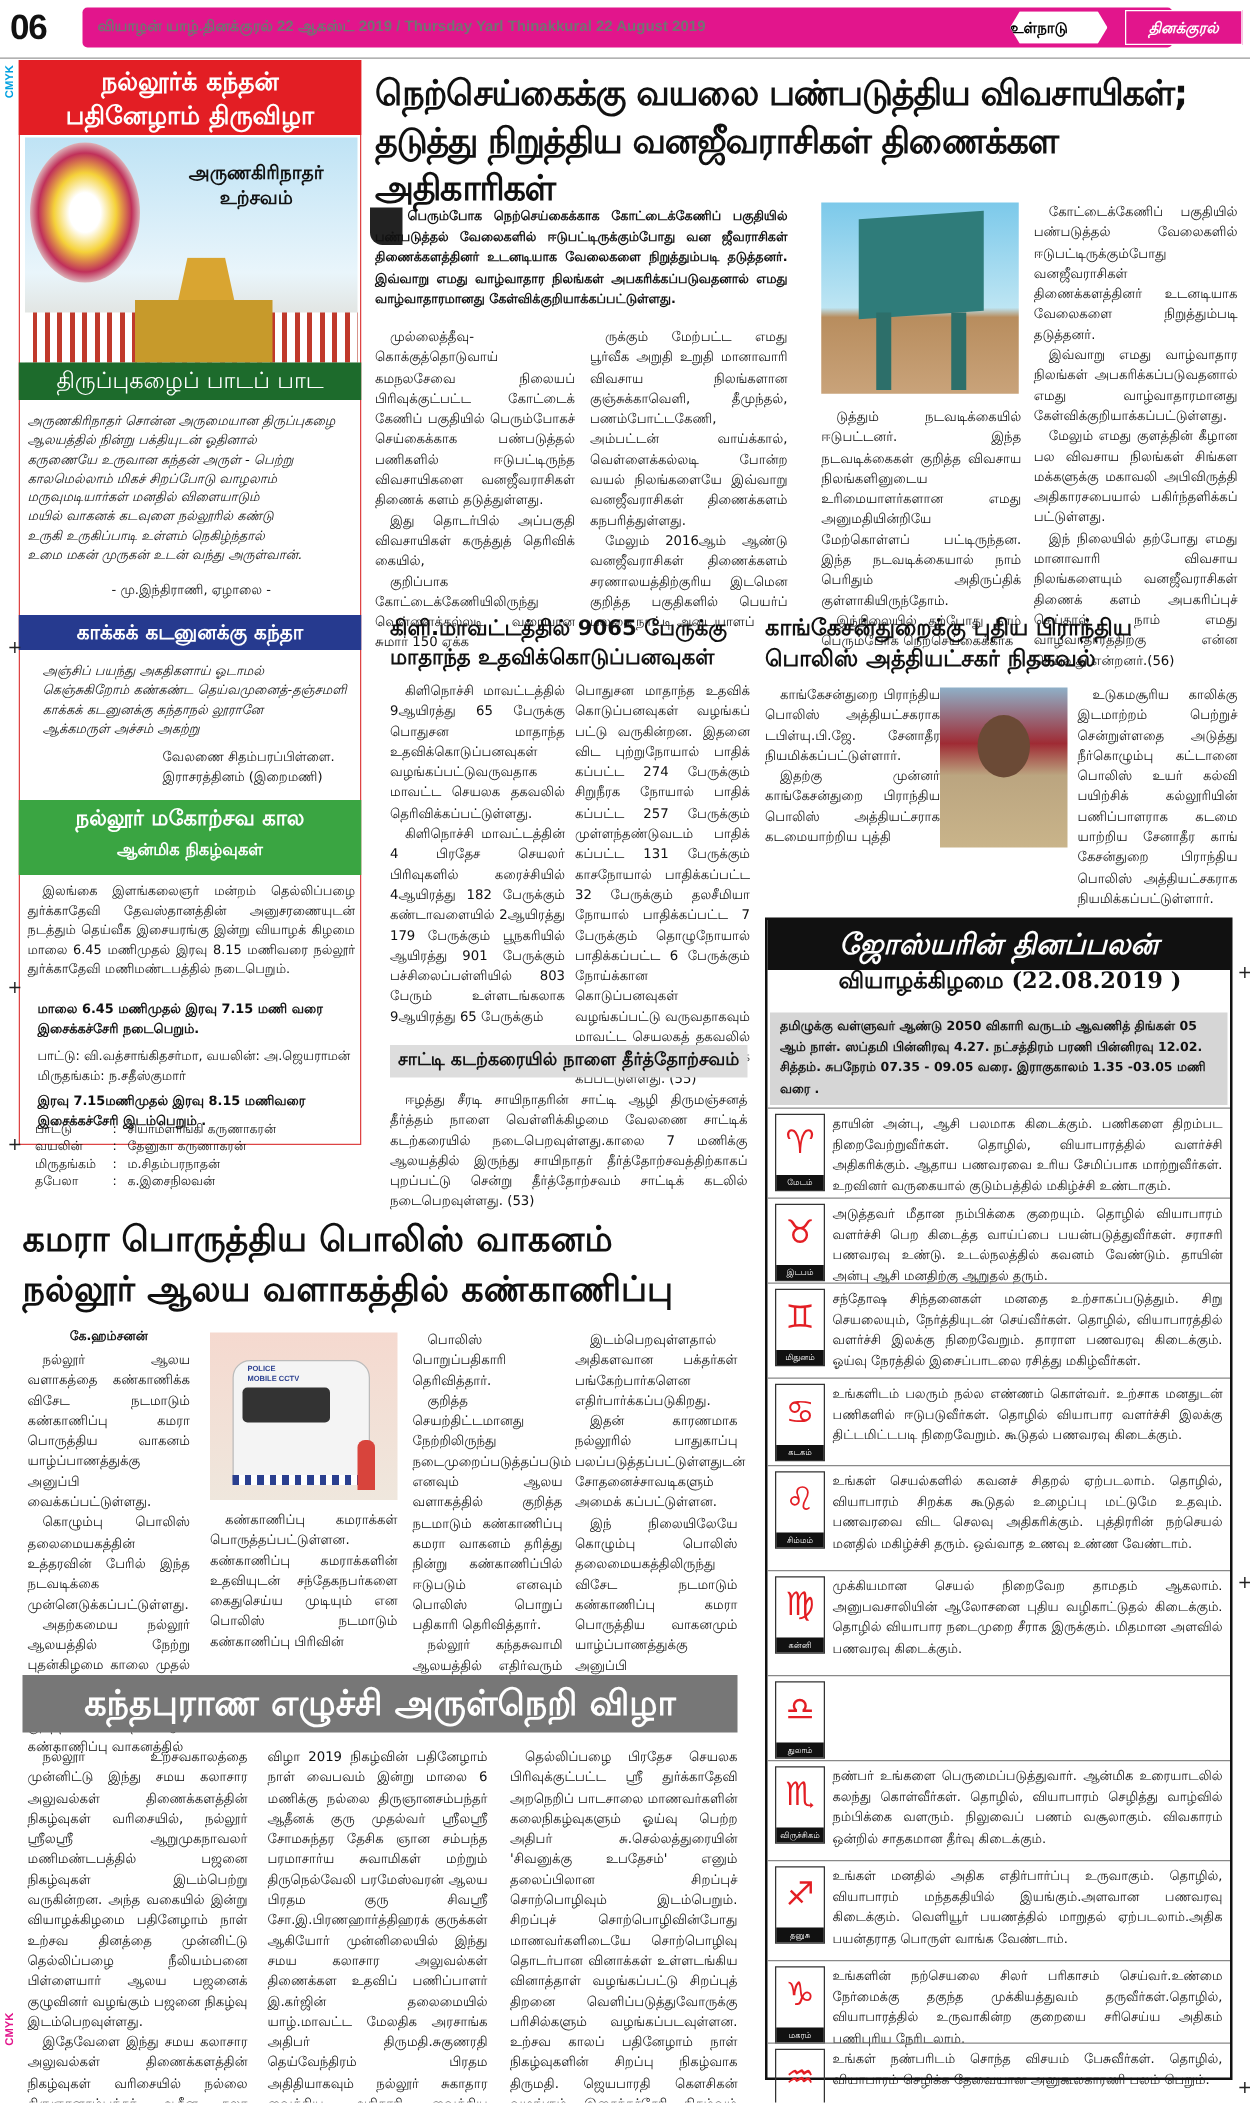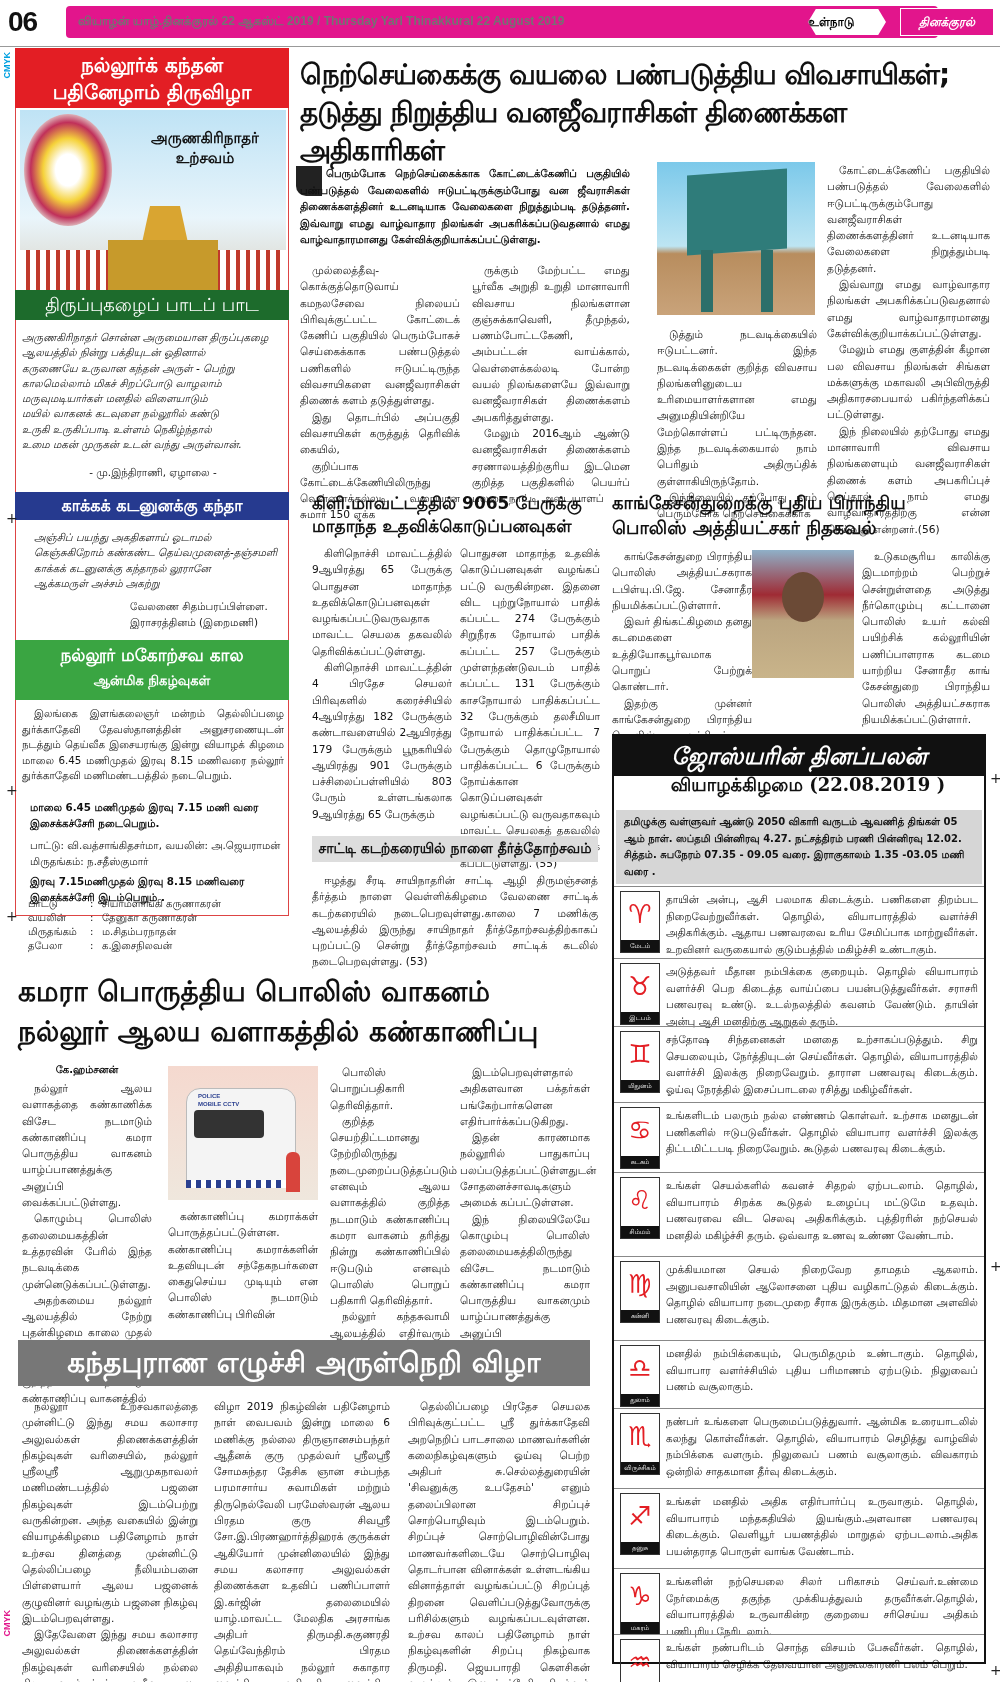--- a/index.html
+++ b/index.html
@@ -124,21 +124,21 @@
   <div>தடுத்து நிறுத்திய வனஜீவராசிகள் திணைக்கள அதிகாரிகள்</div>
 </div>
 <div class="abs dropcap"></div>
 <div class="abs" style="left:300px;top:166px;width:330px;font:bold 10.2px 'DejaVu Sans',sans-serif;line-height:16.5px;text-indent:26px;text-align:justify">பெரும்போக நெற்செய்கைக்காக கோட்டைக்கேணிப் பகுதியில் பண்படுத்தல் வேலைகளில் ஈடுபட்டிருக்கும்போது வன ஜீவராசிகள் திணைக்களத்தினர் உடனடியாக வேலைகளை நிறுத்தும்படி தடுத்தனர். இவ்வாறு எமது வாழ்வாதார நிலங்கள் அபகரிக்கப்படுவதனால் எமது வாழ்வாதாரமானது கேள்விக்குறியாக்கப்பட்டுள்ளது.</div>
 <div class="abs txt" style="left:300px;top:262px;width:160px">
   <p>முல்லைத்தீவு-கொக்குத்தொடுவாய் கமநலசேவை நிலையப் பிரிவுக்குட்பட்ட கோட்டைக் கேணிப் பகுதியில் பெரும்போகச் செய்கைக்காக பண்படுத்தல் பணிகளில் ஈடுபட்டிருந்த விவசாயிகளை வனஜீவராசிகள் திணைக் களம் தடுத்துள்ளது.</p>
     <p>இது தொடர்பில் அப்பகுதி விவசாயிகள் கருத்துத் தெரிவிக் கையில்,</p>
     <p>குறிப்பாக கோட்டைக்கேணியிலிருந்து வெள்ளைக்கல்லடி வரையான சுமார் 150 ஏக்க</p>
 </div>
 <div class="abs txt" style="left:472px;top:262px;width:158px">
-  <p>ருக்கும் மேற்பட்ட எமது பூர்வீக அறுதி உறுதி மானாவாரி விவசாய நிலங்களான குஞ்சுக்காவெளி, தீமுந்தல், பணம்போட்டகேணி, அம்பட்டன் வாய்க்கால், வெள்ளைக்கல்லடி போன்ற வயல் நிலங்களையே இவ்வாறு வனஜீவராசிகள் திணைக்களம் அபகரித்துள்ளது.</p>
+  <p>ருக்கும் மேற்பட்ட எமது பூர்வீக அறுதி உறுதி மானாவாரி விவசாய நிலங்களான குஞ்சுக்காவெளி, தீமுந்தல், பணம்போட்டகேணி, அம்பட்டன் வாய்க்கால், வெள்ளைக்கல்லடி போன்ற வயல் நிலங்களையே இவ்வாறு வனஜீவராசிகள் திணைக்களம் கநபரித்துள்ளது.</p>
     <p>மேலும் 2016ஆம் ஆண்டு வனஜீவராசிகள் திணைக்களம் சரணாலயத்திற்குரிய இடமென குறித்த பகுதிகளில் பெயர்ப் பலகை நாட்டி அடையாளப்</p>
 </div>
 <div class="abs pic" style="left:657px;top:162px;width:158px;height:153px;background:linear-gradient(#7cc9ea 0,#bde5f3 55%,#b88d5e 60%,#c9a37a 100%)">
   <div class="abs" style="left:30px;top:10px;width:100px;height:80px;background:#2f7c7a;transform:skewY(-4deg)"></div>
   <div class="abs" style="left:44px;top:88px;width:12px;height:62px;background:#2d6f6a"></div>
   <div class="abs" style="left:104px;top:88px;width:12px;height:62px;background:#2d6f6a"></div>
 </div>
 <div class="abs txt" style="left:657px;top:326px;width:160px">
   <p>டுத்தும் நடவடிக்கையில் ஈடுபட்டனர். இந்த நடவடிக்கைகள் குறித்த விவசாய நிலங்களினுடைய உரிமையாளர்களான எமது அனுமதியின்றியே மேற்கொள்ளப் பட்டிருந்தன. இந்த நடவடிக்கையால் நாம் பெரிதும் அதிருப்திக் குள்ளாகியிருந்தோம்.</p>
     <p>இந்நிலையில் தற்போது நாம் பெரும்போக நெற்செய்கைக்காக</p>
@@ -164,21 +164,20 @@
 
 <div class="abs grayband" style="left:312px;top:836px;width:286px;height:26px">சாட்டி கடற்கரையில் நாளை தீர்த்தோற்சவம்</div>
 <div class="abs txt" style="left:312px;top:872px;width:286px">ஈழத்து சீரடி சாயிநாதரின் சாட்டி ஆழி திருமஞ்சனத் தீர்த்தம் நாளை வெள்ளிக்கிழமை வேலணை சாட்டிக் கடற்கரையில் நடைபெறவுள்ளது.காலை 7 மணிக்கு ஆலயத்தில் இருந்து சாயிநாதர் தீர்த்தோற்சவத்திற்காகப் புறப்பட்டு சென்று தீர்த்தோற்சவம் சாட்டிக் கடலில் நடைபெறவுள்ளது. (53)</div>
 
 <div class="abs h2" style="left:612px;top:490px;width:378px;font-size:18px;line-height:25px">
   <div>காங்கேசன்துறைக்கு புதிய பிராந்திய</div>
   <div>பொலிஸ் அத்தியட்சகர் நிதகவல்</div>
 </div>
 <div class="abs txt" style="left:612px;top:548px;width:140px">
   <p>காங்கேசன்துறை பிராந்திய பொலிஸ் அத்தியட்சகராக டபிள்யு.பி.ஜே. சேனாதீர நியமிக்கப்பட்டுள்ளார்.</p>
-    <p>இவர் திங்கட்கிழமை தனது கடமைகளை உத்தியோகபூர்வமாக பொறுப் பேற்றுக் கொண்டார்.</p>
     <p>இதற்கு முன்னர் காங்கேசன்துறை பிராந்திய பொலிஸ் அத்தியட்சராக கடமையாற்றிய புத்தி</p>
 </div>
 <div class="abs" style="left:752px;top:550px;width:102px;height:128px;background:linear-gradient(#8fb0c8 0,#9f2b34 35%,#bba580 55%,#c9b48a 100%)">
   <div class="abs" style="left:30px;top:22px;width:42px;height:50px;border-radius:50%;background:#6b4a36"></div>
 </div>
 <div class="abs txt" style="left:862px;top:548px;width:128px">
   <p>உடுகமசூரிய காலிக்கு இடமாற்றம் பெற்றுச் சென்றுள்ளதை அடுத்து நீர்கொழும்பு கட்டானை பொலிஸ் உயர் கல்வி பயிற்சிக் கல்லூரியின் பணிப்பாளராக கடமை யாற்றிய சேனாதீர காங் கேசன்துறை பிராந்திய பொலிஸ் அத்தியட்சகராக நியமிக்கப்பட்டுள்ளார்.</p>
 </div>
 
 <div class="abs astro"></div>
@@ -226,21 +225,20 @@
         <div class="g">♍</div>
         <div class="n">கன்னி</div>
       </div>
       <div class="t">முக்கியமான செயல் நிறைவேற தாமதம் ஆகலாம். அனுபவசாலியின் ஆலோசனை புதிய வழிகாட்டுதல் கிடைக்கும். தொழில் வியாபார நடைமுறை சீராக இருக்கும். மிதமான அளவில் பணவரவு கிடைக்கும்.</div>
     </div>
     <div class="rasi" style="top: 1340px; height: 68px;">
       <div class="ic">
         <div class="g">♎</div>
         <div class="n">துலாம்</div>
       </div>
-      <div class="t">மனதில் நம்பிக்கையும், பெருமிதமும் உண்டாகும். தொழில், வியாபார வளர்ச்சியில் புதிய பரிமாணம் ஏற்படும். நிலுவைப் பணம் வசூலாகும்.</div>
     </div>
     <div class="rasi" style="top: 1408px; height: 80px;">
       <div class="ic">
         <div class="g">♏</div>
         <div class="n">விருச்சிகம்</div>
       </div>
       <div class="t">நண்பர் உங்களை பெருமைப்படுத்துவார். ஆன்மிக உரையாடலில் கலந்து கொள்வீர்கள். தொழில், வியாபாரம் செழித்து வாழ்வில் நம்பிக்கை வளரும். நிலுவைப் பணம் வசூலாகும். விவகாரம் ஒன்றில் சாதகமான தீர்வு கிடைக்கும்.</div>
     </div>
     <div class="rasi" style="top: 1488px; height: 80px;">
       <div class="ic">

